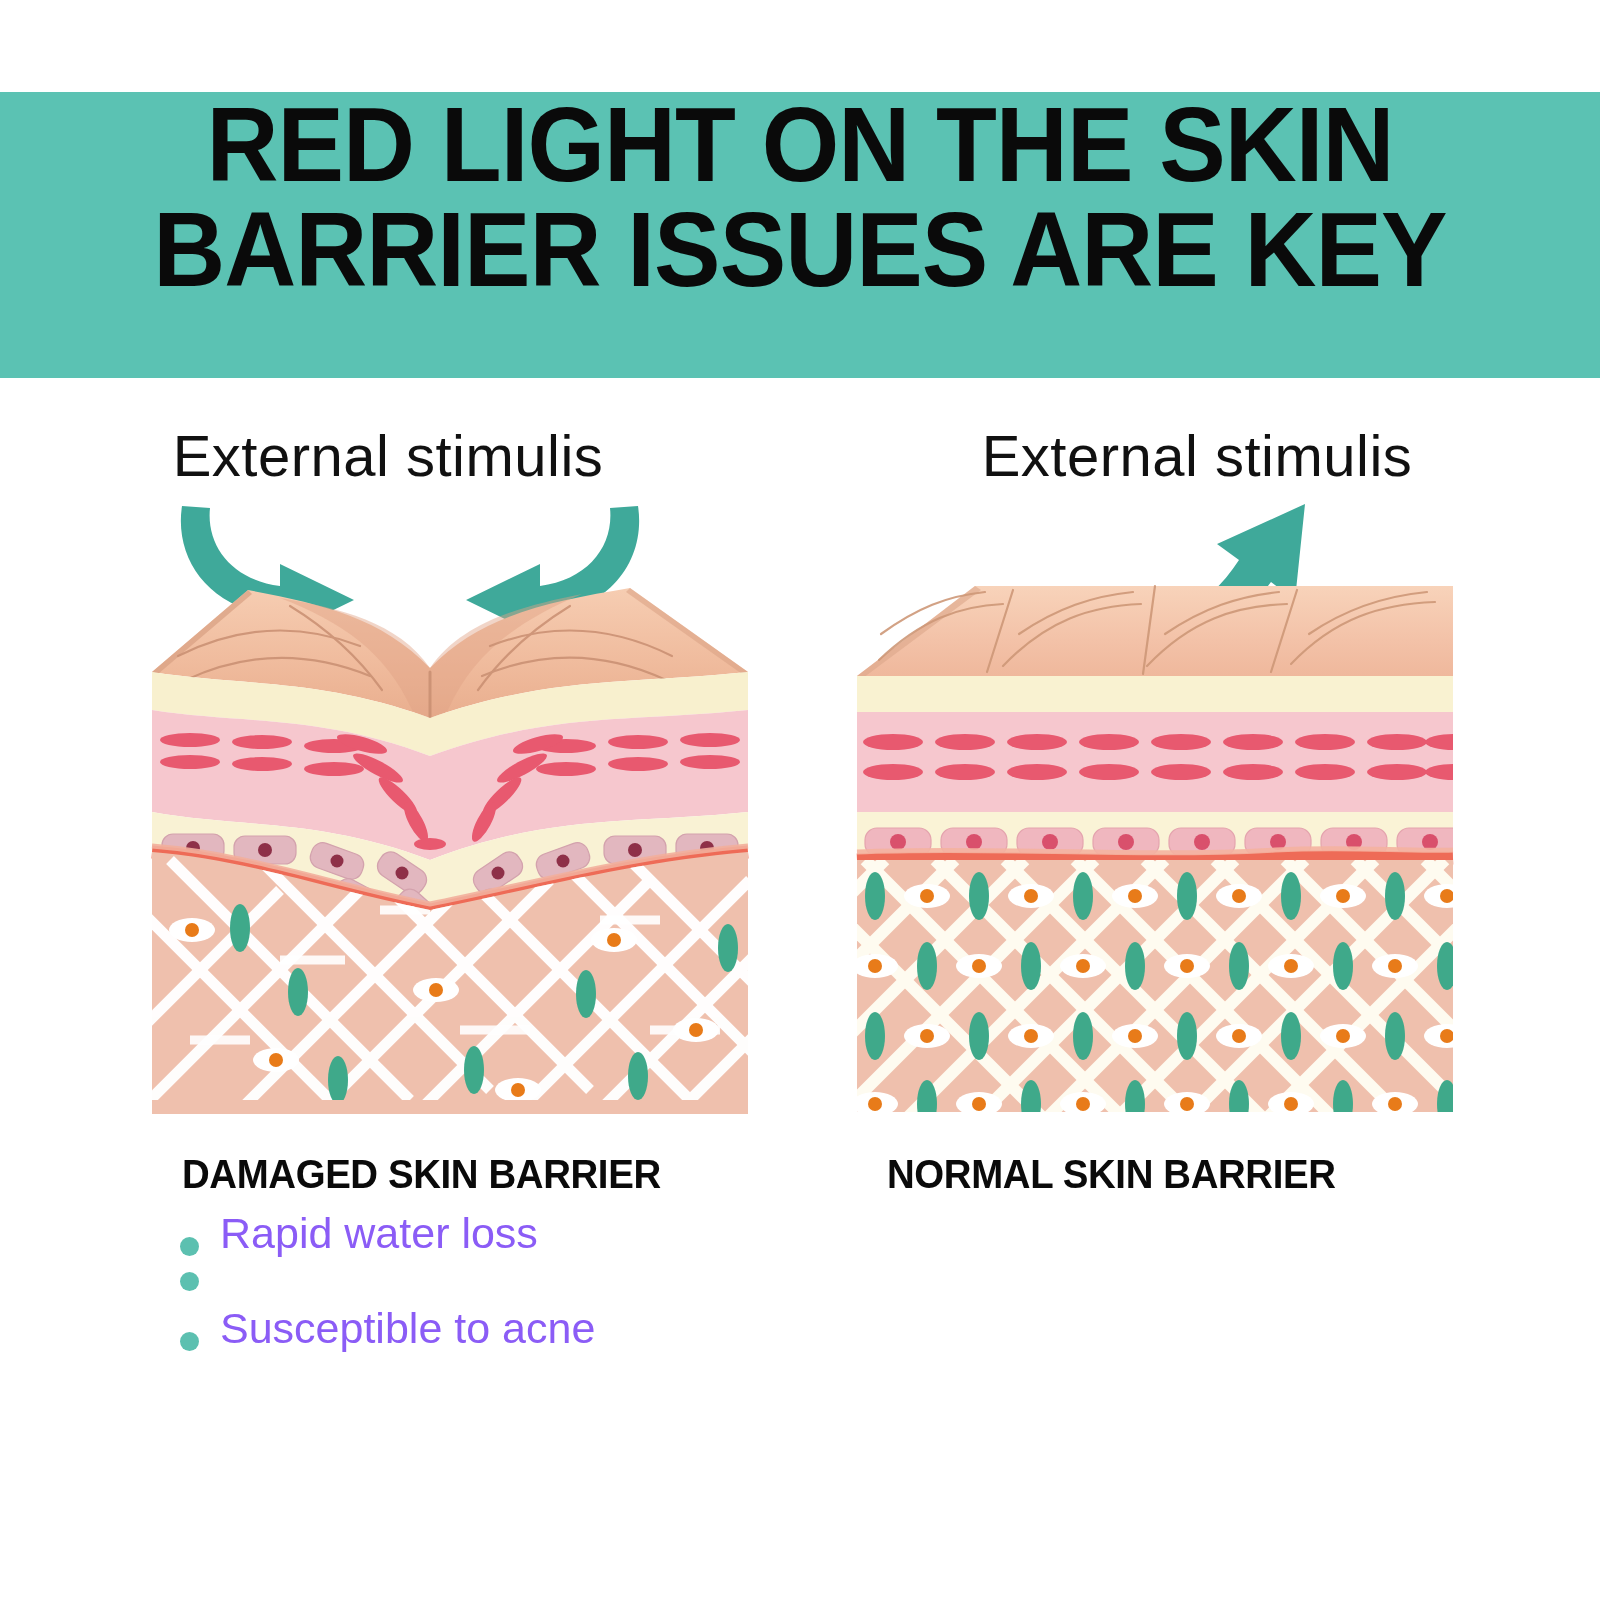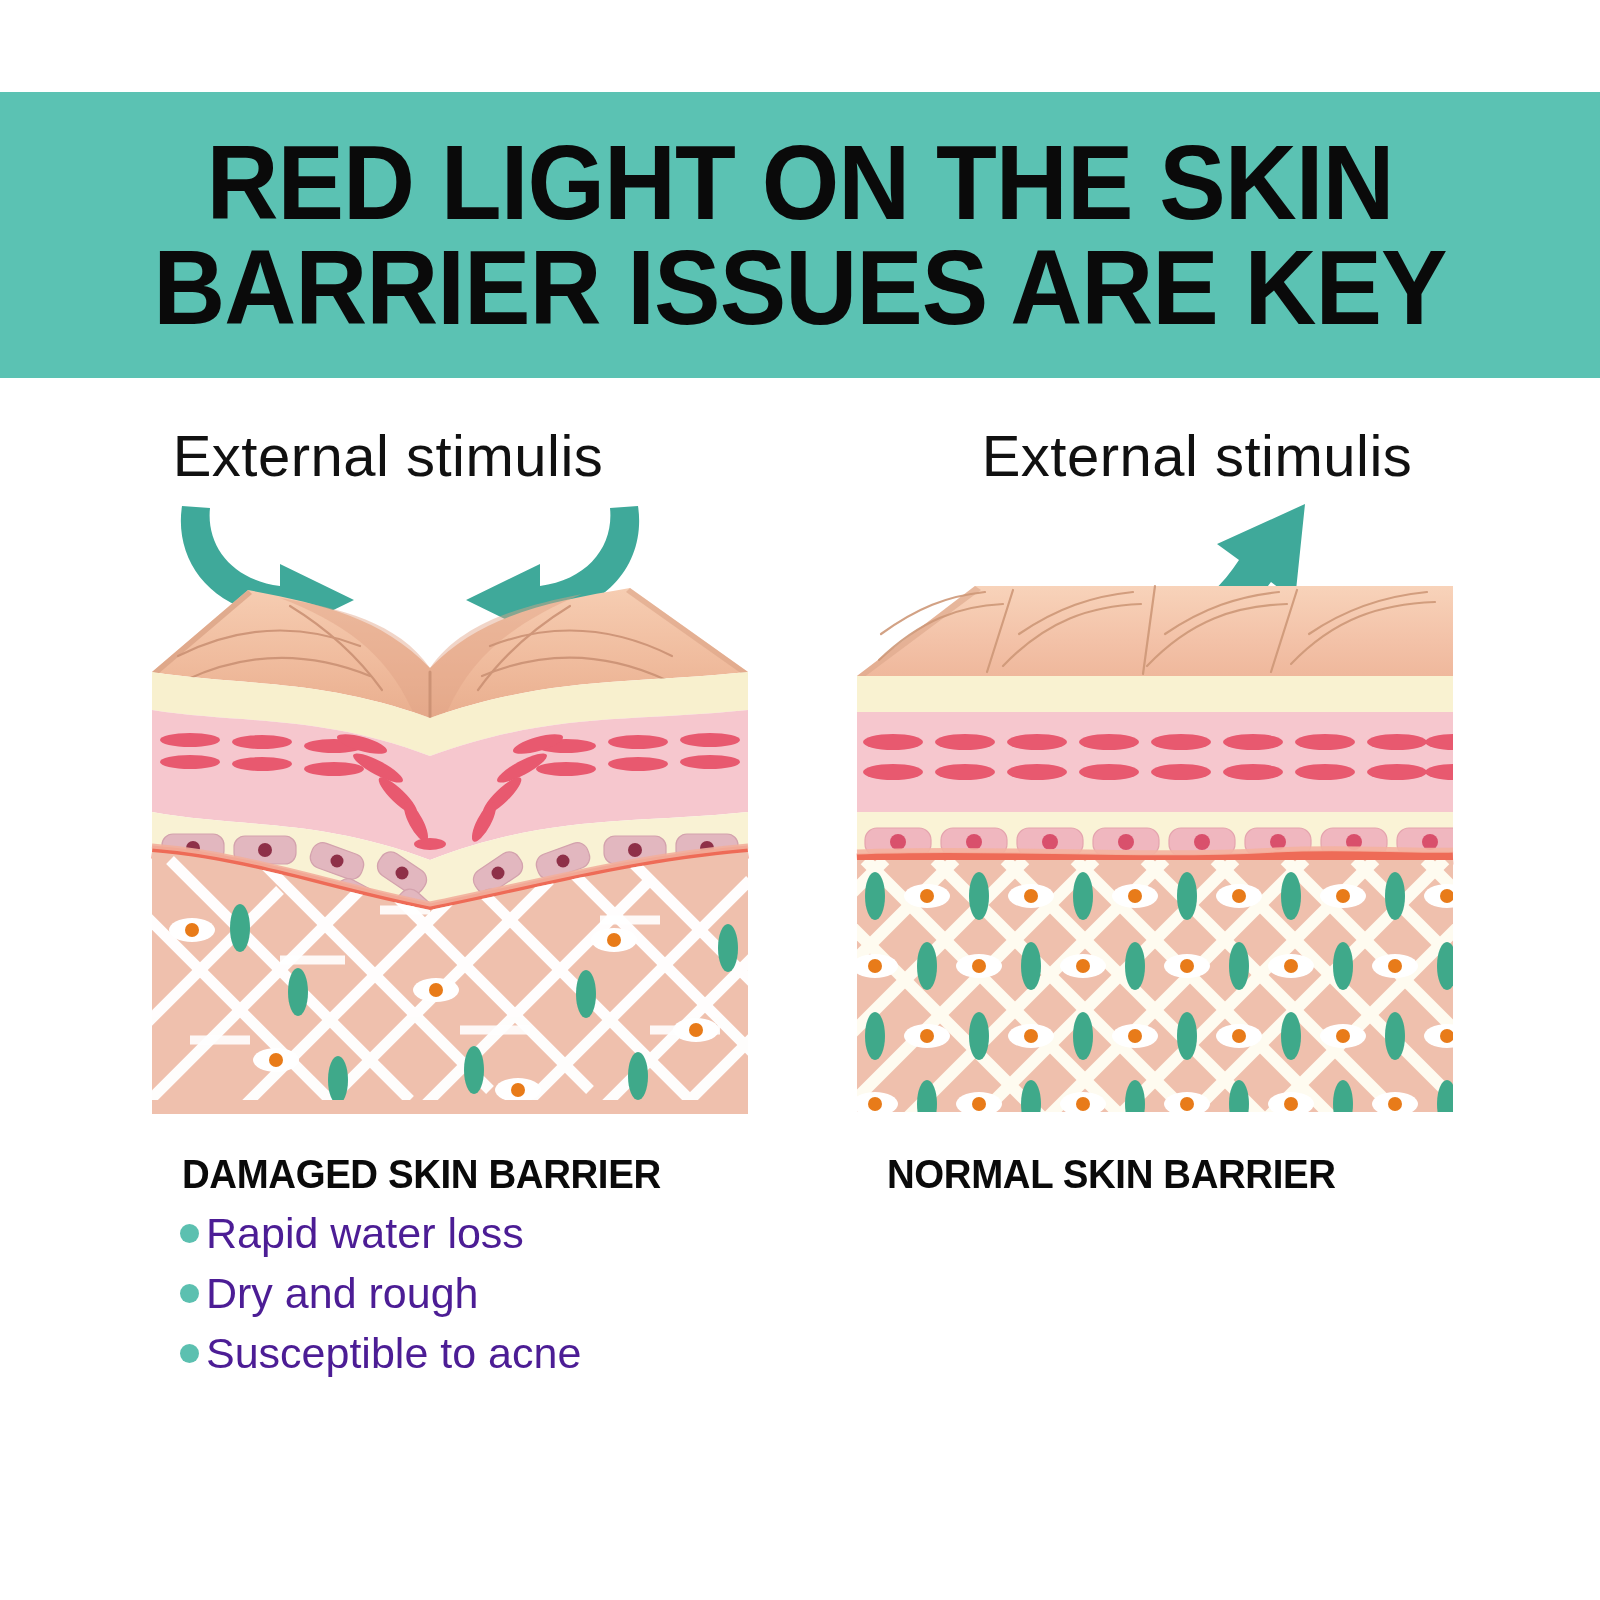--- a/index.html
+++ b/index.html
@@ -9,21 +9,21 @@
     font-family:"Liberation Sans", sans-serif;
     overflow:hidden;
     position:relative;
   }
   #page{position:relative;width:1600px;height:1600px;background:#fff;}
 
   
   .banner{
     position:absolute;left:0;top:92px;width:1600px;height:286px;
     background:#5BC2B3;
-    display:flex;align-items:center;justify-content:center;
+    display:flex;justify-content:center;
   }
   .banner-title{
     margin:0;padding:0 40px;
     color:#0a0a0a;
     font-family:"Liberation Sans Narrow","Liberation Sans",sans-serif;
     font-weight:bold;
     font-size:106px;
     line-height:0.99;
     letter-spacing:-1px;
     text-align:center;
@@ -61,28 +61,29 @@
     letter-spacing:-0.4px;
     color:#0a0a0a;
     transform:scaleX(0.96);
     transform-origin:left center;
   }
   .bullets{
     position:absolute;top:812px;left:50px;
     margin:0;padding:0;list-style:none;
   }
   .bullet{
-    display:flex;align-items:center;
+    display:flex;align-items:flex-end;
     margin:0 0 16px 0;
     font-family:"Liberation Sans",sans-serif;
     font-weight:300;
     font-size:43px;
-    color:#4c1d95;
+    color:#8b5cf6;
     line-height:1.02;
     white-space:nowrap;
+    gap:14px;
   }
   .bullet-dot{
     width:19px;height:19px;border-radius:50%;
     background:#5CC0B0;flex:0 0 auto;margin-right:7px;
   }
 </style>
 </head>
 <body>
 
 <div id="page">
@@ -307,21 +308,20 @@
 
     <h2 class="caption">DAMAGED SKIN BARRIER</h2>
 
     <ul class="bullets">
       <li class="bullet">
         <span class="bullet-dot"></span>
         <span>Rapid water loss</span>
       </li>
       <li class="bullet">
         <span class="bullet-dot"></span>
-        <span>Dry and rough</span>
       </li>
       <li class="bullet">
         <span class="bullet-dot"></span>
         <span>Susceptible to acne</span>
       </li>
     </ul>
   </div>
 
   <div class="panel panel-right">
 

